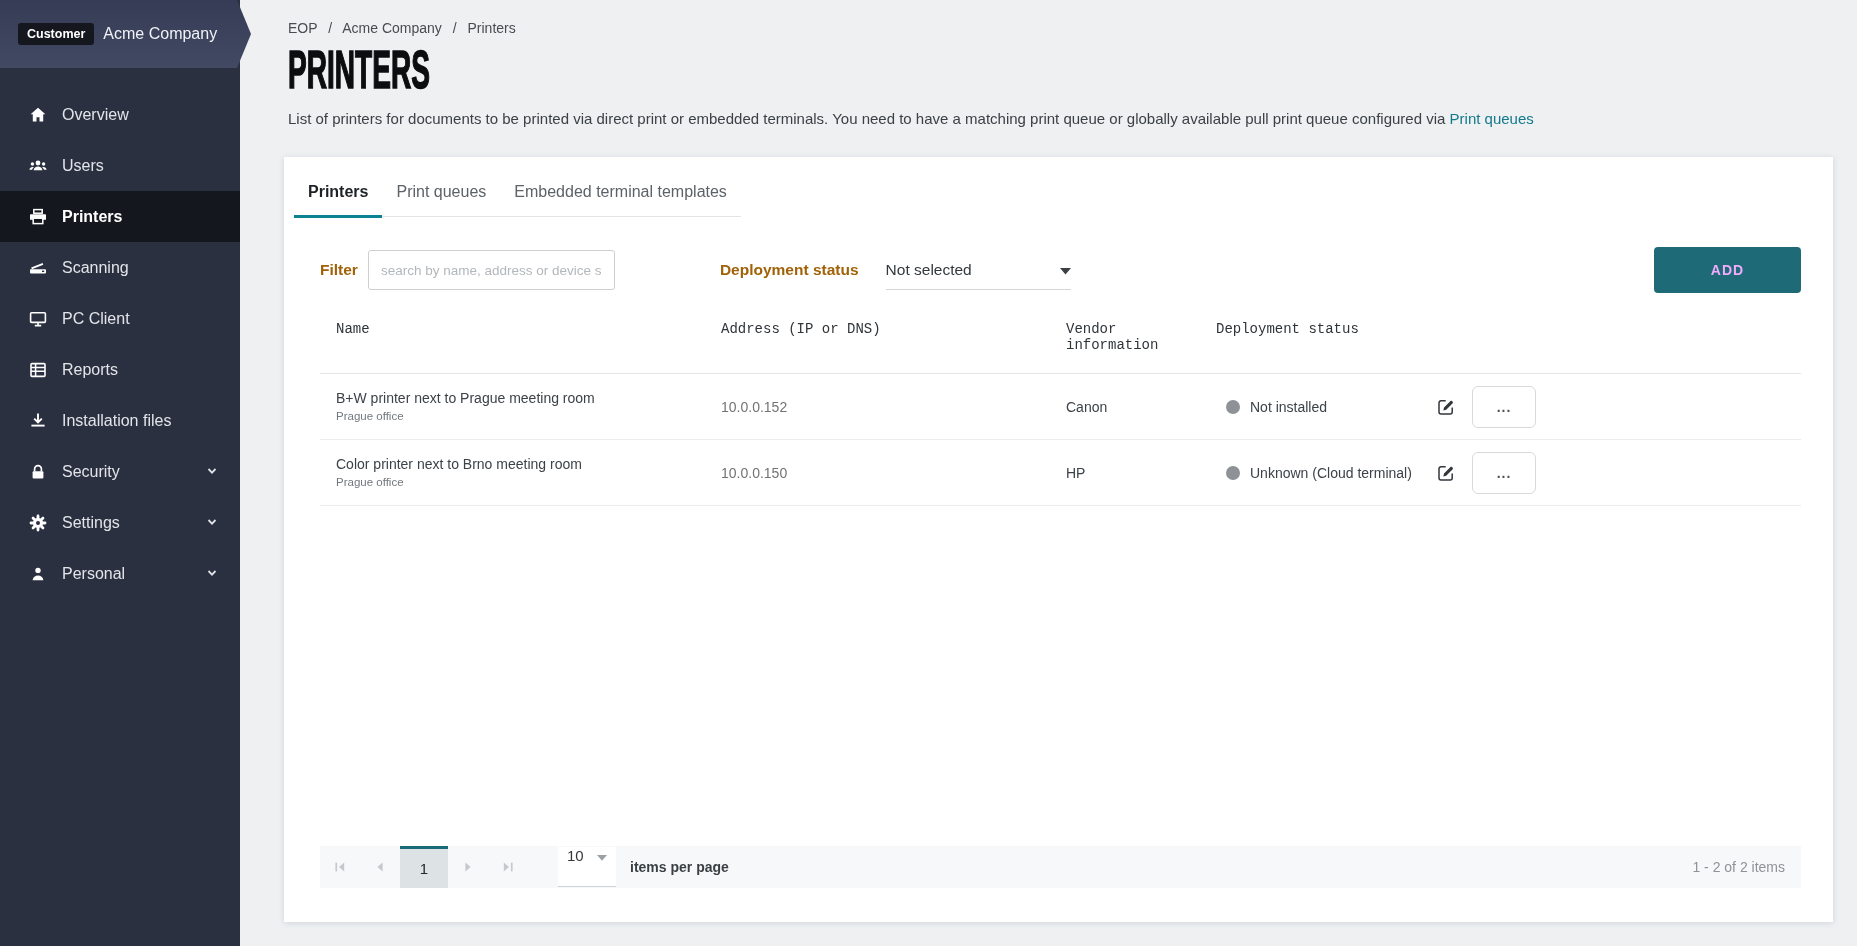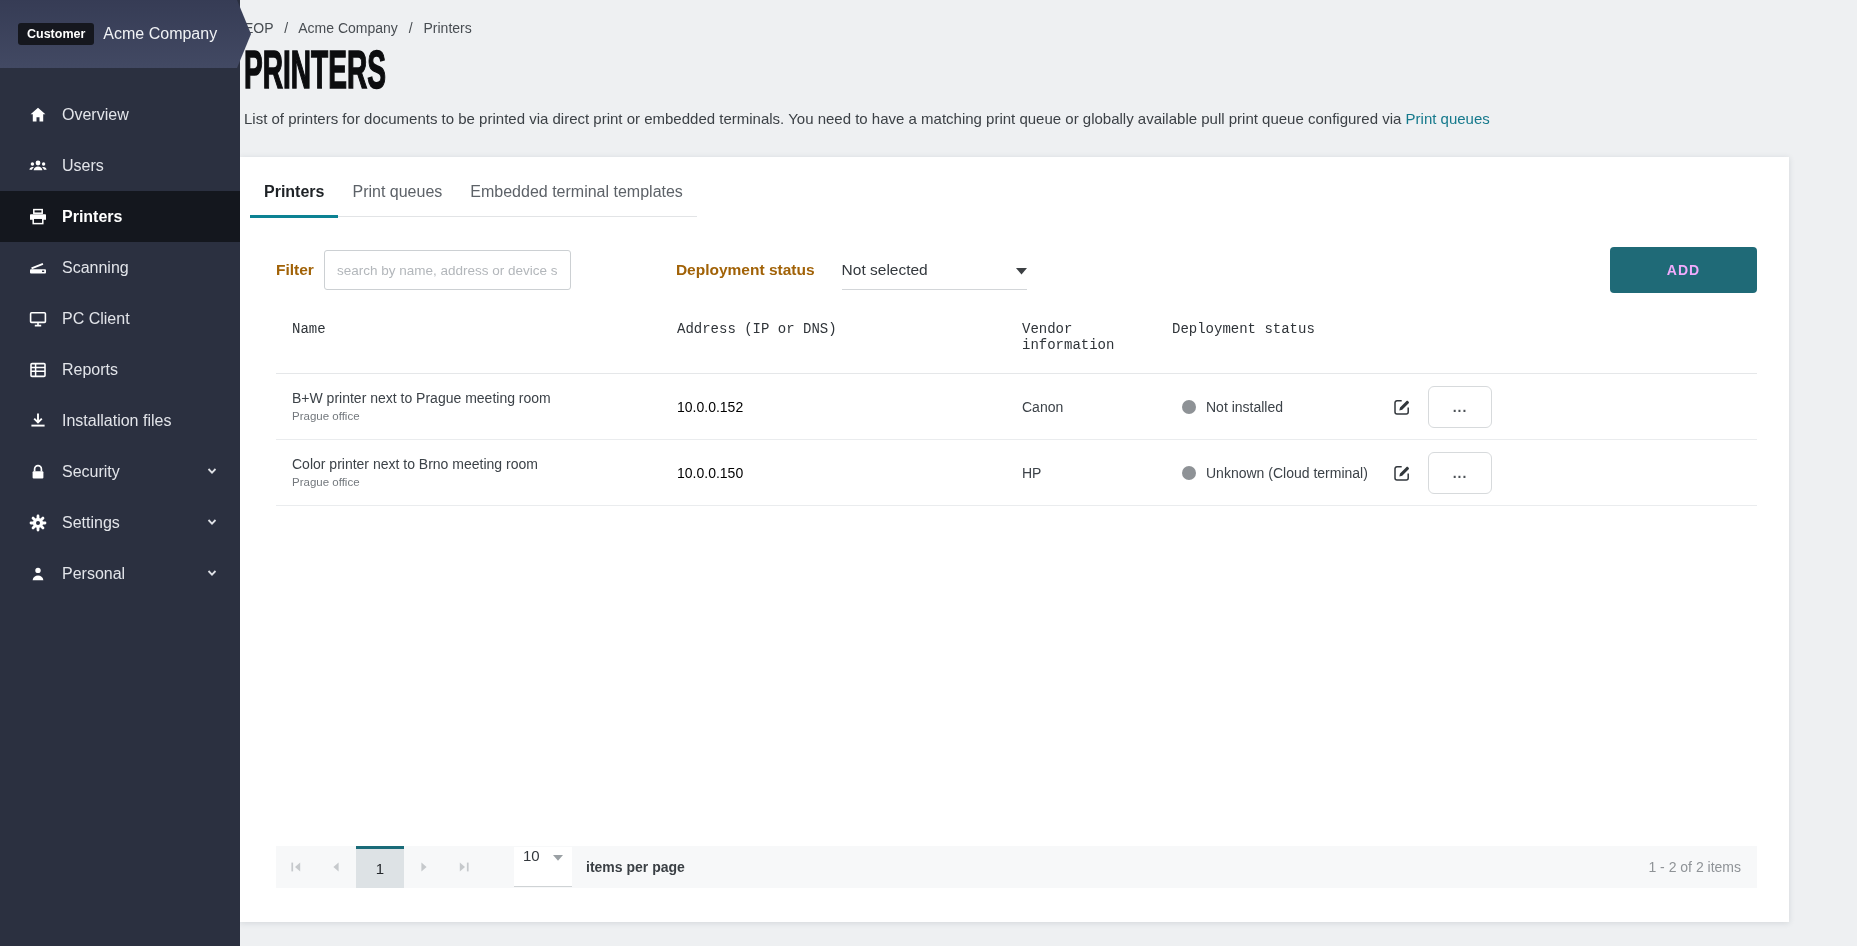--- a/index.html
+++ b/index.html
@@ -33,21 +33,21 @@
   .nav-item {
     position:relative; height:51px; display:flex; align-items:center;
     padding-left:28px; color:#e2e4e9; font-size:16px; cursor:pointer;
   }
   .nav-item .ic { width:20px; height:20px; flex:0 0 20px; display:flex; align-items:center; justify-content:center; }
   .nav-item .lbl { margin-left:14px; }
   .nav-item.active { background:#14171e; color:#fff; font-weight:bold; }
   .nav-item .chev { position:absolute; right:20px; top:17px; }
 
   
-  .main { position:absolute; left:240px; top:0; right:0; bottom:0; }
+  .main { position:absolute; left:240px; top:0; right:0; bottom:0; padding-left:44px; }
   .breadcrumb { margin:20px 0 0 4px; font-size:14px; color:#484d52; }
   .breadcrumb .sep { margin:0 7px; color:#484d52; }
   .breadcrumb .bc { cursor:pointer; }
   h1.page-title {
     margin:8px 0 0 4px; font-size:54px; line-height:50px; font-weight:bold;
     letter-spacing:0px; color:#0c0d0f; -webkit-text-stroke:1.6px #0c0d0f;
     transform:scaleX(.52); transform-origin:left center; white-space:nowrap;
   }
   .desc { margin:16px 0 0 4px; font-size:15px; color:#3c4146; }
   .desc a { color:#15798c; text-decoration:none; cursor:pointer; }
@@ -90,21 +90,21 @@
 
   
   .grid { display:grid; grid-template-columns:385px 345px 150px 220px 140px 1fr; margin-left:4px; }
   .thead { margin-top:20px; padding:8px 0 20px; border-bottom:1px solid #e5e7e9; }
   .thead .th { font-size:14px; color:#2f3439; padding-left:16px;font-family:Liberation Mono, monospace; }
   .trow { height:66px; align-items:center; border-bottom:1px solid #eaecee; }
   .trow:last-of-type { border-bottom:none; }
   .td { padding-left:16px; font-size:14px; color:#3c4248; }
   .pname { line-height:15px; }
   .ploc { margin-top:4px; font-size:11.5px; color:#73787d; }
-  .addr { color:#000000; cursor:pointer; }
+  .addr { color:#737373; cursor:pointer; }
   .status { display:flex; align-items:center; }
   .dot { width:14px; height:14px; border-radius:50%; background:#8e9296; flex:0 0 14px; }
   .status span { margin-left:10px; }
   .rowactions { display:flex; align-items:center; padding-left:16px; }
   .edit-btn { background:none; border:none; cursor:pointer; padding:0; width:20px; height:20px; }
   .more-btn {
     margin-left:16px; width:64px; height:42px; background:#fff;
     border:1px solid #d7dadc; border-radius:6px; font-size:14px; font-weight:bold;
     color:#4c5156; cursor:pointer; letter-spacing:1px; font-family:"Liberation Sans", sans-serif;
   }

